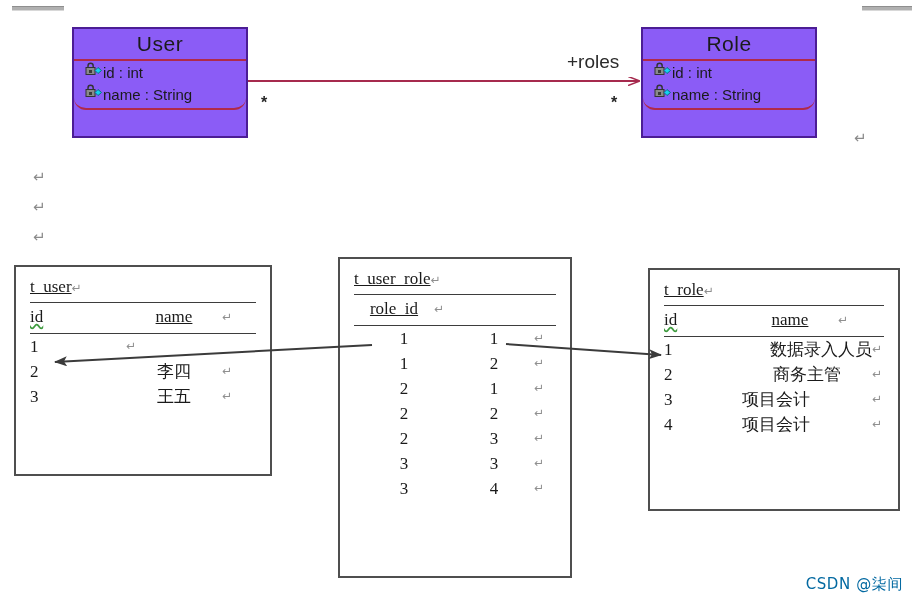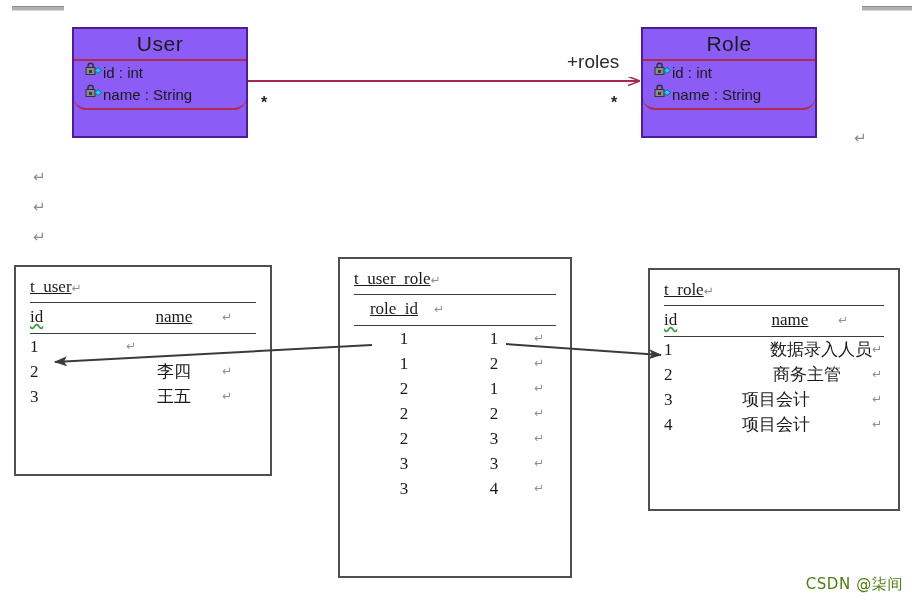--- a/index.html
+++ b/index.html
@@ -143,21 +143,21 @@
     pointer-events: none;
   }
 
   
   #watermark {
     position: absolute;
     right: 14px;
     bottom: 8px;
     font-family: "DejaVu Sans", "Liberation Sans", sans-serif;
     font-size: 15px;
-    color: #4d7c0f;
+    color: #0369a1;
     letter-spacing: .6px;
     white-space: nowrap;
   }
 </style>
 </head>
 <body>
 
 <div class="margin-tick" id="tick-left"></div>
 <div class="margin-tick" id="tick-right"></div>
 

